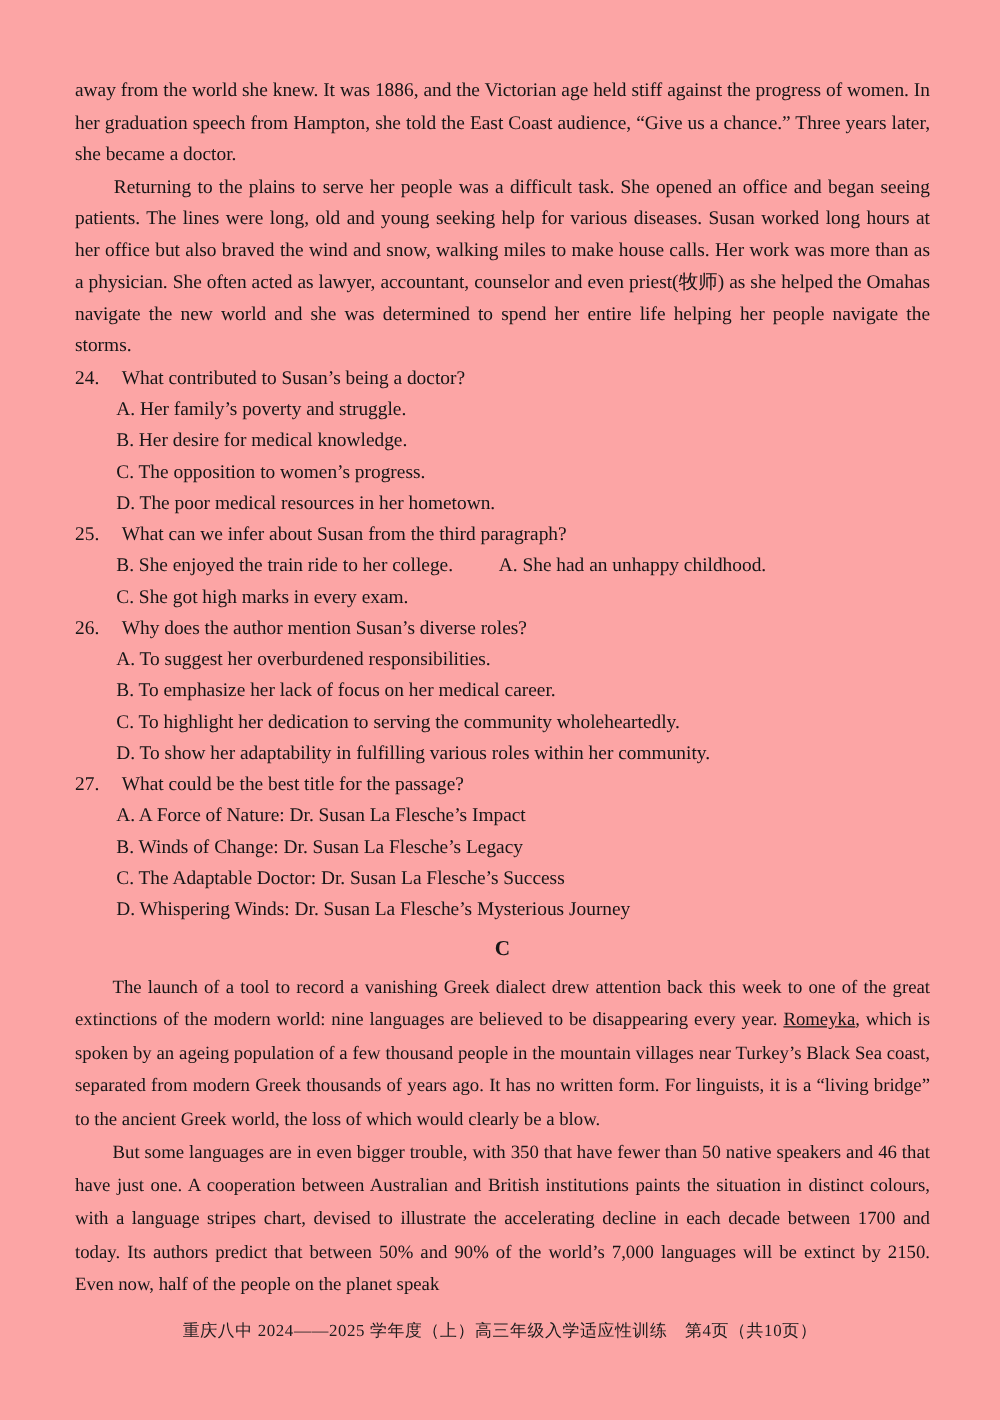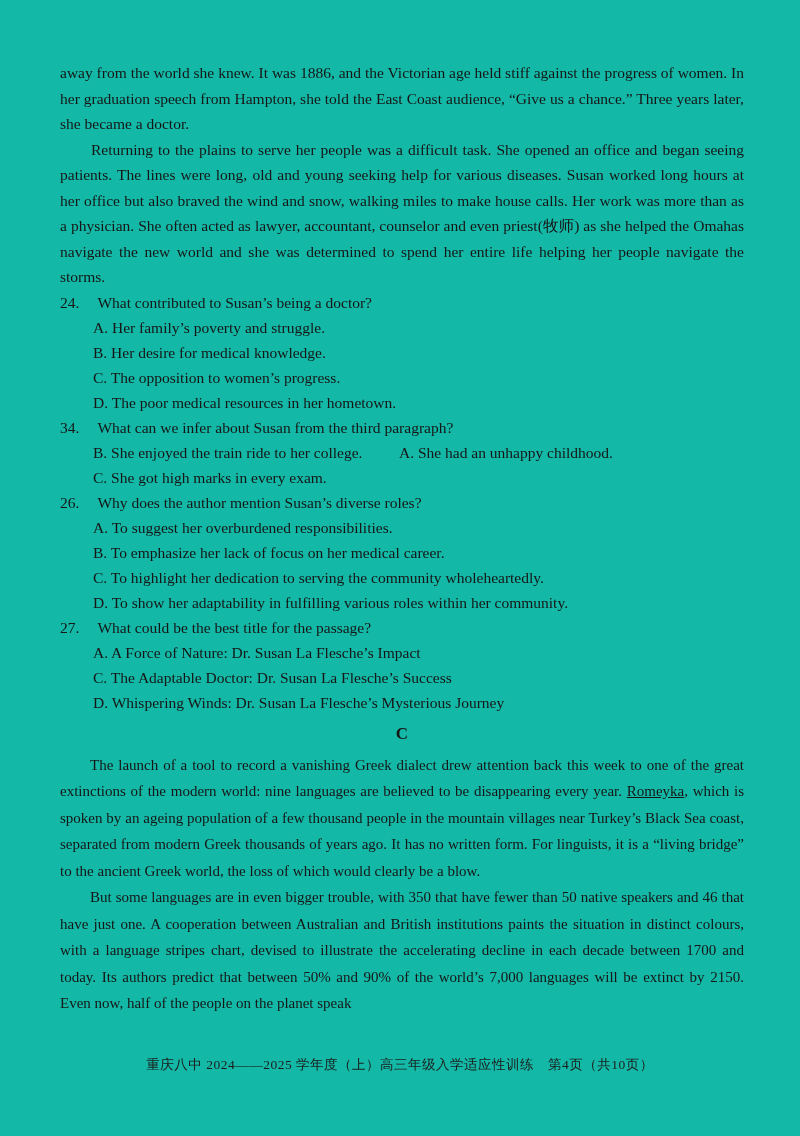--- a/index.html
+++ b/index.html
@@ -5,21 +5,21 @@
   * { margin: 0; padding: 0; box-sizing: border-box; }
   html, body { background: #e9e9e9; }
   body {
     width: 800px; height: 1136px;
     font-family: "Liberation Serif", serif;
     color: #161616;
   }
   .page {
     position: relative;
     width: 800px; height: 1136px;
-    background: #14b8a6;
+    background: #fca5a5;
     padding: 60px 56px 0 60px;
     overflow: hidden;
   }
   .body-text {
     font-size: 15.5px;
     line-height: 25.5px;
     text-align: justify;
   }
   .body-text p { margin: 0; }
   p.indent { text-indent: 2em; }
@@ -68,21 +68,21 @@
       <div class="q-stem"><span class="q-num">24.</span><span>What contributed to Susan’s being a doctor?</span></div>
       <div class="options">
         <div class="option">A. Her family’s poverty and struggle.</div>
         <div class="option">B. Her desire for medical knowledge.</div>
         <div class="option">C. The opposition to women’s progress.</div>
         <div class="option">D. The poor medical resources in her hometown.</div>
       </div>
     </div>
 
     <div class="question">
-      <div class="q-stem"><span class="q-num">34.</span><span>What can we infer about Susan from the third paragraph?</span></div>
+      <div class="q-stem"><span class="q-num">25.</span><span>What can we infer about Susan from the third paragraph?</span></div>
       <div class="options-grid">
         <div class="option">B. She enjoyed the train ride to her college.</div>
         <div class="option">A. She had an unhappy childhood.</div>
         <div class="option">C. She got high marks in every exam.</div>
       </div>
     </div>
 
     <div class="question">
       <div class="q-stem"><span class="q-num">26.</span><span>Why does the author mention Susan’s diverse roles?</span></div>
       <div class="options">
@@ -90,20 +90,21 @@
         <div class="option">B. To emphasize her lack of focus on her medical career.</div>
         <div class="option">C. To highlight her dedication to serving the community wholeheartedly.</div>
         <div class="option">D. To show her adaptability in fulfilling various roles within her community.</div>
       </div>
     </div>
 
     <div class="question">
       <div class="q-stem"><span class="q-num">27.</span><span>What could be the best title for the passage?</span></div>
       <div class="options">
         <div class="option">A. A Force of Nature: Dr. Susan La Flesche’s Impact</div>
+        <div class="option">B. Winds of Change: Dr. Susan La Flesche’s Legacy</div>
         <div class="option">C. The Adaptable Doctor: Dr. Susan La Flesche’s Success</div>
         <div class="option">D. Whispering Winds: Dr. Susan La Flesche’s Mysterious Journey</div>
       </div>
     </div>
 
   </div>
 
   <div class="section-label">C</div>
 
   <div class="passage-c">

